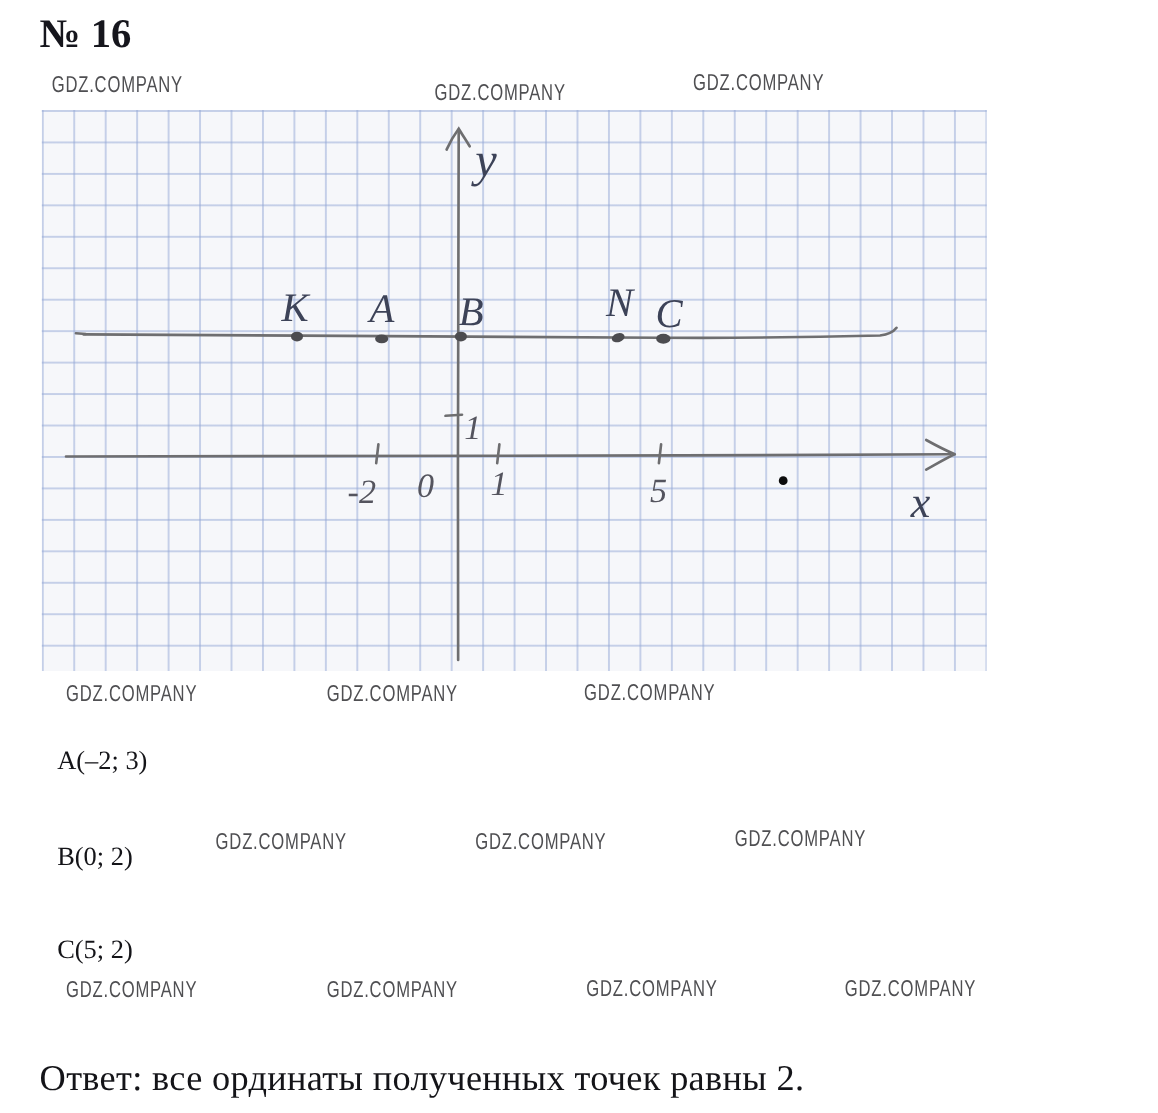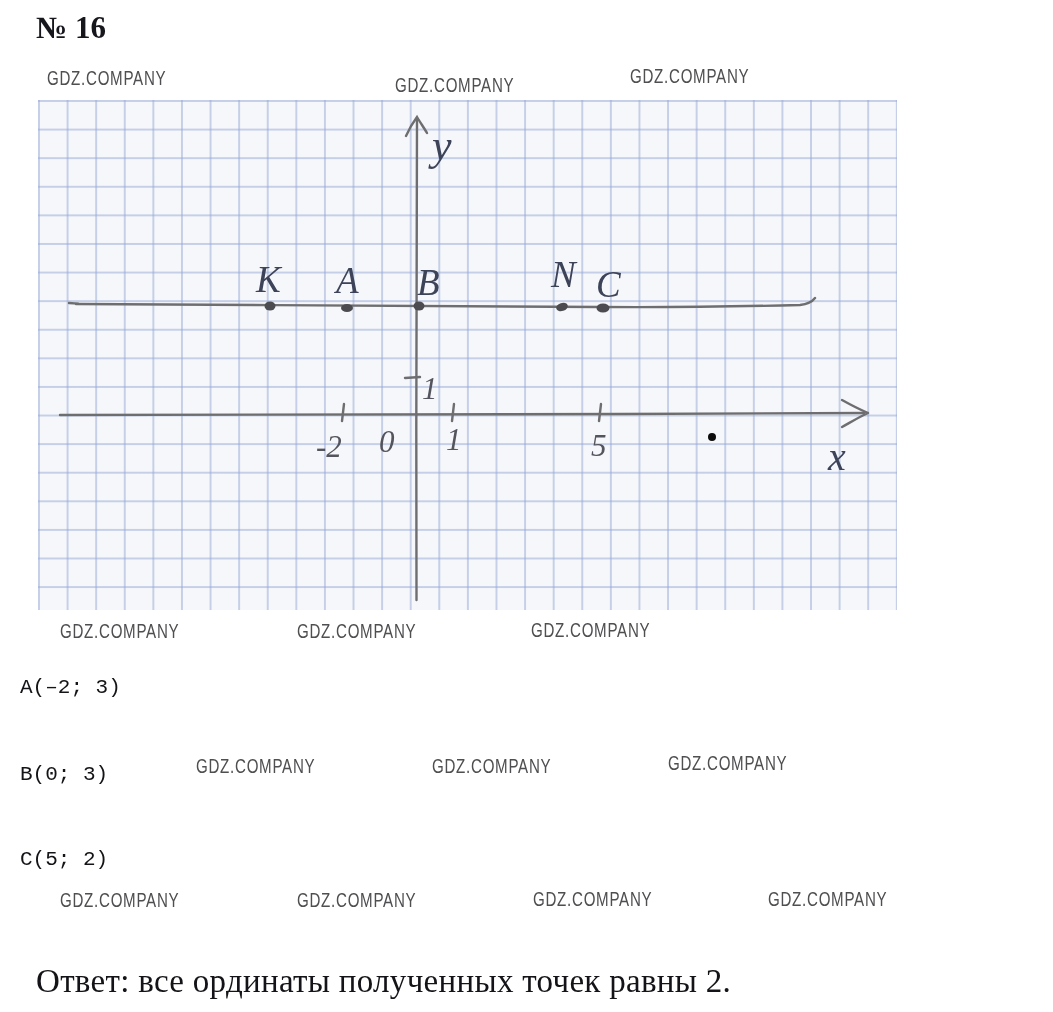--- a/index.html
+++ b/index.html
@@ -1,32 +1,32 @@
 <!DOCTYPE html>
 <html><head>
 <meta charset="utf-8">
 <style>
   html,body{margin:0;padding:0;background:#fff;}
   #page{position:relative;width:1053px;height:1012px;background:#ffffff;overflow:hidden;
         font-family:"Liberation Serif", serif;}
-  .title{position:absolute;left:36px;top:10px;font-size:31px;font-weight:bold;color:#16161d;
+  .title{position:absolute;left:36px;top:10px;font-size:37px;font-weight:bold;color:#16161d;
          font-family:"Liberation Serif", serif;}
   .wm{position:absolute;color:#4f4f52;font-family:"Liberation Sans", sans-serif;
       font-weight:400;letter-spacing:1px;transform:scaleX(.72);transform-origin:left top;
       white-space:nowrap;font-size:21px;}
   .paper{position:absolute;left:38px;top:100px;width:859px;height:510px;
          background-color:#f6f7fa;
          background-image:linear-gradient(rgba(148,168,214,.50) 1.5px, transparent 1.5px),
                           linear-gradient(90deg, rgba(148,168,214,.50) 1.5px, transparent 1.5px);
          background-size:28.6px 28.6px;}
   svg.overlay{position:absolute;left:0;top:0;}
   .ink-text{font-family:"Liberation Serif", serif;font-style:italic;fill:#3d4358;}
   .pencil-text{font-family:"Liberation Serif", serif;font-style:italic;fill:#54545e;}
-  .answer{position:absolute;left:20px;font-size:21px;color:#141418;
-          font-family:Liberation Mono, monospace;}
+  .answer{position:absolute;left:52px;font-size:24px;color:#141418;
+          font-family:Liberation Serif, serif;}
   .final{position:absolute;left:36px;top:930px;font-size:33px;color:#141418;
          font-family:"Liberation Serif", serif;letter-spacing:.3px;}
 </style>
 </head>
 <body>
 
 <div id="page">
 
   <div class="title">№ 16</div>
 
@@ -99,17 +99,17 @@
     <g class="pencil-text" font-size="31">
       <text x="316" y="457">-2</text>
       <text x="379" y="452">0</text>
       <text x="446" y="450">1</text>
       <text x="591" y="456">5</text>
       <text x="422" y="399">1</text>
     </g>
   </svg>
 
   <p class="answer" style="top:655px">A(–2; 3)</p>
-  <p class="answer" style="top:742px">B(0; 3)</p>
+  <p class="answer" style="top:742px">B(0; 2)</p>
   <p class="answer" style="top:827px">C(5; 2)</p>
   <p class="final">Ответ: все ординаты полученных точек равны 2.</p>
 
 </div>
 
 </body></html>

